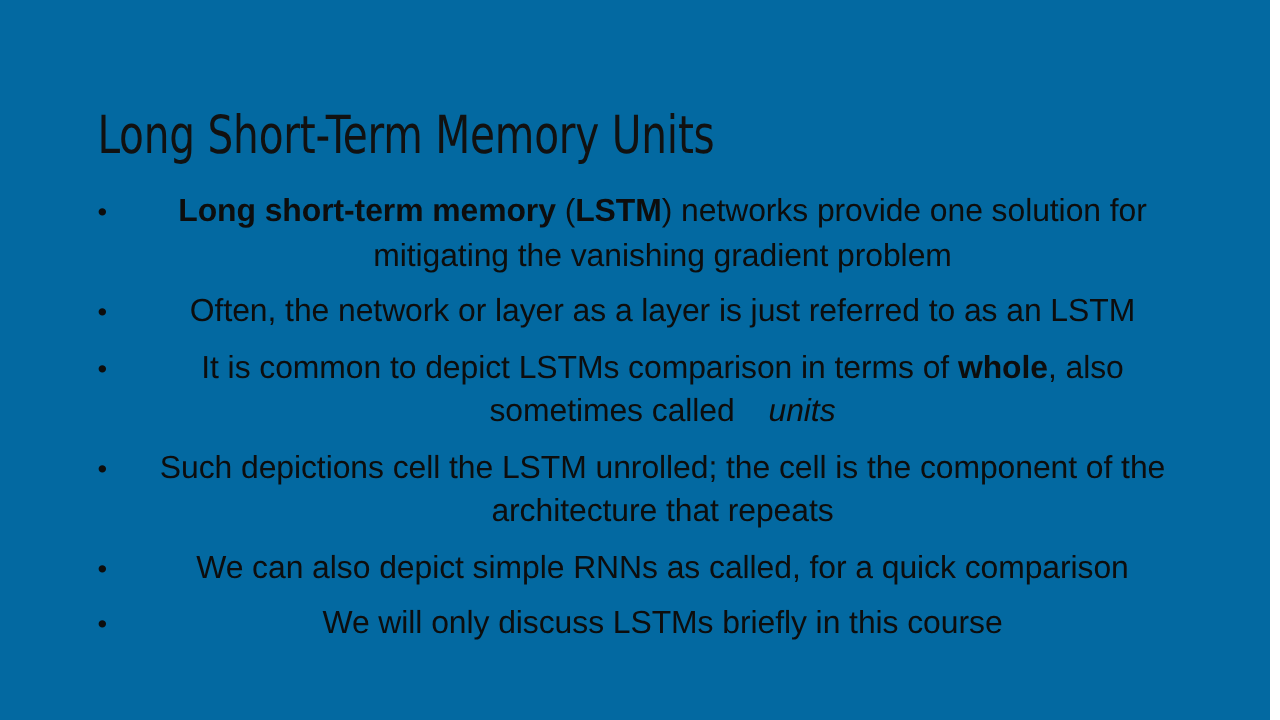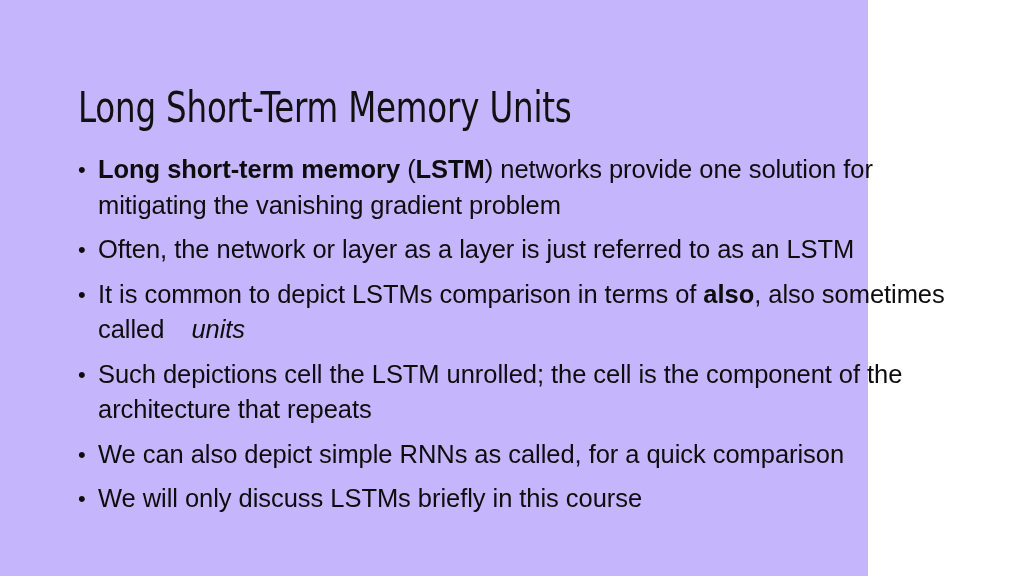--- a/index.html
+++ b/index.html
@@ -11,23 +11,23 @@
     width: 1024px;
     height: 576px;
     overflow: hidden;
     font-family: "Liberation Sans", sans-serif;
     color: #0d0d0d;
     -webkit-font-smoothing: antialiased;
   }
 
   .slide {
     position: relative;
-    width: 868px;
+    width: 1016px;
     height: 576px;
-    background: #c4b5fd;
+    background: #0369a1;
     box-sizing: border-box;
   }
 
   
   .slide-title {
     position: absolute;
     left: 78px;
     top: 56px;
     width: 880px;
     font-family: "DejaVu Sans Condensed", "Liberation Sans Narrow", "Liberation Sans", sans-serif;
@@ -71,20 +71,21 @@
     position: absolute;
     left: 2px;
     top: 0;
     line-height: 35.5px;
     font-size: 22px;
     color: #0d0d0d;
   }
 
   .bullet-text {
     display: block;
+    text-align: center;
   }
 
   .bullet-text b {
     font-weight: 700;
   }
 
   .bullet-text i {
     font-style: italic;
     margin-left: 20px;
   }
@@ -100,21 +101,21 @@
       <li class="bullet-item">
         <span class="bullet-marker">•</span>
         <span class="bullet-text"><b>Long short-term memory</b><span> (</span><b>LSTM</b><span>) networks provide one solution for mitigating the vanishing gradient problem</span></span>
       </li>
       <li class="bullet-item">
         <span class="bullet-marker">•</span>
         <span class="bullet-text"><span>Often, the network or layer as a layer is just referred to as an LSTM</span></span>
       </li>
       <li class="bullet-item">
         <span class="bullet-marker">•</span>
-        <span class="bullet-text"><span>It is common to depict LSTMs comparison in terms of </span><b>also</b><span>, also sometimes called </span><i>units</i></span>
+        <span class="bullet-text"><span>It is common to depict LSTMs comparison in terms of </span><b>whole</b><span>, also sometimes called </span><i>units</i></span>
       </li>
       <li class="bullet-item">
         <span class="bullet-marker">•</span>
         <span class="bullet-text"><span>Such depictions cell the LSTM unrolled; the cell is the component of the architecture that repeats</span></span>
       </li>
       <li class="bullet-item">
         <span class="bullet-marker">•</span>
         <span class="bullet-text"><span>We can also depict simple RNNs as called, for a quick comparison</span></span>
       </li>
       <li class="bullet-item">

